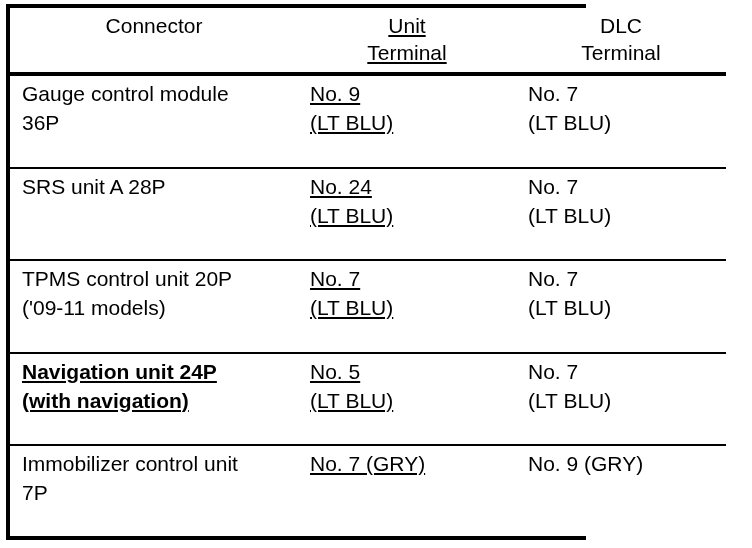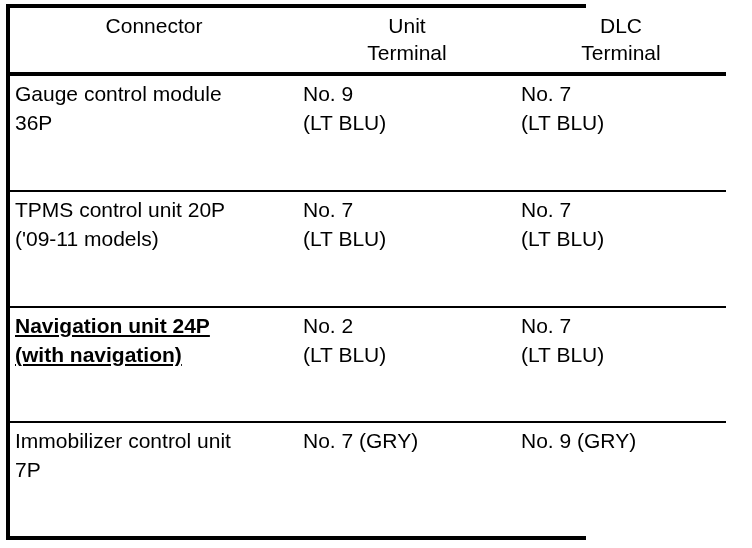--- a/index.html
+++ b/index.html
@@ -51,21 +51,21 @@
   table.conn-table th {
     border: 0;
     padding: 0;
     margin: 0;
     vertical-align: top;
     background: #ffffff;
   }
 
   
   .cell-connector { border-right: 2px solid #000000; }
-  .cell-unit      { border-right: 2px solid #000000; }
+  .cell-unit      { border-right: 2px solid #000000; text-decoration: underline; }
 
   
   tr.header-row > th {
     height: 64px;
     border-bottom: 4px solid #000000;
   }
   .hdr-inner {
     padding: 4px 4px 0 4px;
     text-align: center;
     font-size: 21px;
@@ -87,20 +87,21 @@
     border-bottom: 0;
   }
 
   .cell-inner {
     padding: 3px 2px 0 5px;
     text-align: left;
     font-size: 21px;
     line-height: 29px;
     font-weight: normal;
     white-space: pre-line;
+    margin-left: 7px;
   }
   .cell-inner.bold {
     font-weight: bold;
     text-decoration: underline;
   }
 </style>
 </head>
 <body>
 
 <div id="page">
@@ -137,20 +138,33 @@
             <div class="cell-inner">No. 9
 (LT BLU)</div>
           </td>
           <td class="cell-dlc">
             <div class="cell-inner">No. 7
 (LT BLU)</div>
           </td>
         </tr>
 
 
+        <tr class="body-row">
+          <td class="cell-connector">
+            <div class="cell-inner">SRS unit A 28P</div>
+          </td>
+          <td class="cell-unit">
+            <div class="cell-inner">No. 24
+(LT BLU)</div>
+          </td>
+          <td class="cell-dlc">
+            <div class="cell-inner">No. 7
+(LT BLU)</div>
+          </td>
+        </tr>
 
 
         <tr class="body-row">
           <td class="cell-connector">
             <div class="cell-inner">TPMS control unit 20P
 ('09-11 models)</div>
           </td>
           <td class="cell-unit">
             <div class="cell-inner">No. 7
 (LT BLU)</div>
@@ -160,21 +174,21 @@
 (LT BLU)</div>
           </td>
         </tr>
 
         <tr class="body-row thick-top">
           <td class="cell-connector">
             <div class="cell-inner bold">Navigation unit 24P
 (with navigation)</div>
           </td>
           <td class="cell-unit">
-            <div class="cell-inner">No. 2
+            <div class="cell-inner">No. 5
 (LT BLU)</div>
           </td>
           <td class="cell-dlc">
             <div class="cell-inner">No. 7
 (LT BLU)</div>
           </td>
         </tr>
 
         <tr class="body-row last-row">
           <td class="cell-connector">

